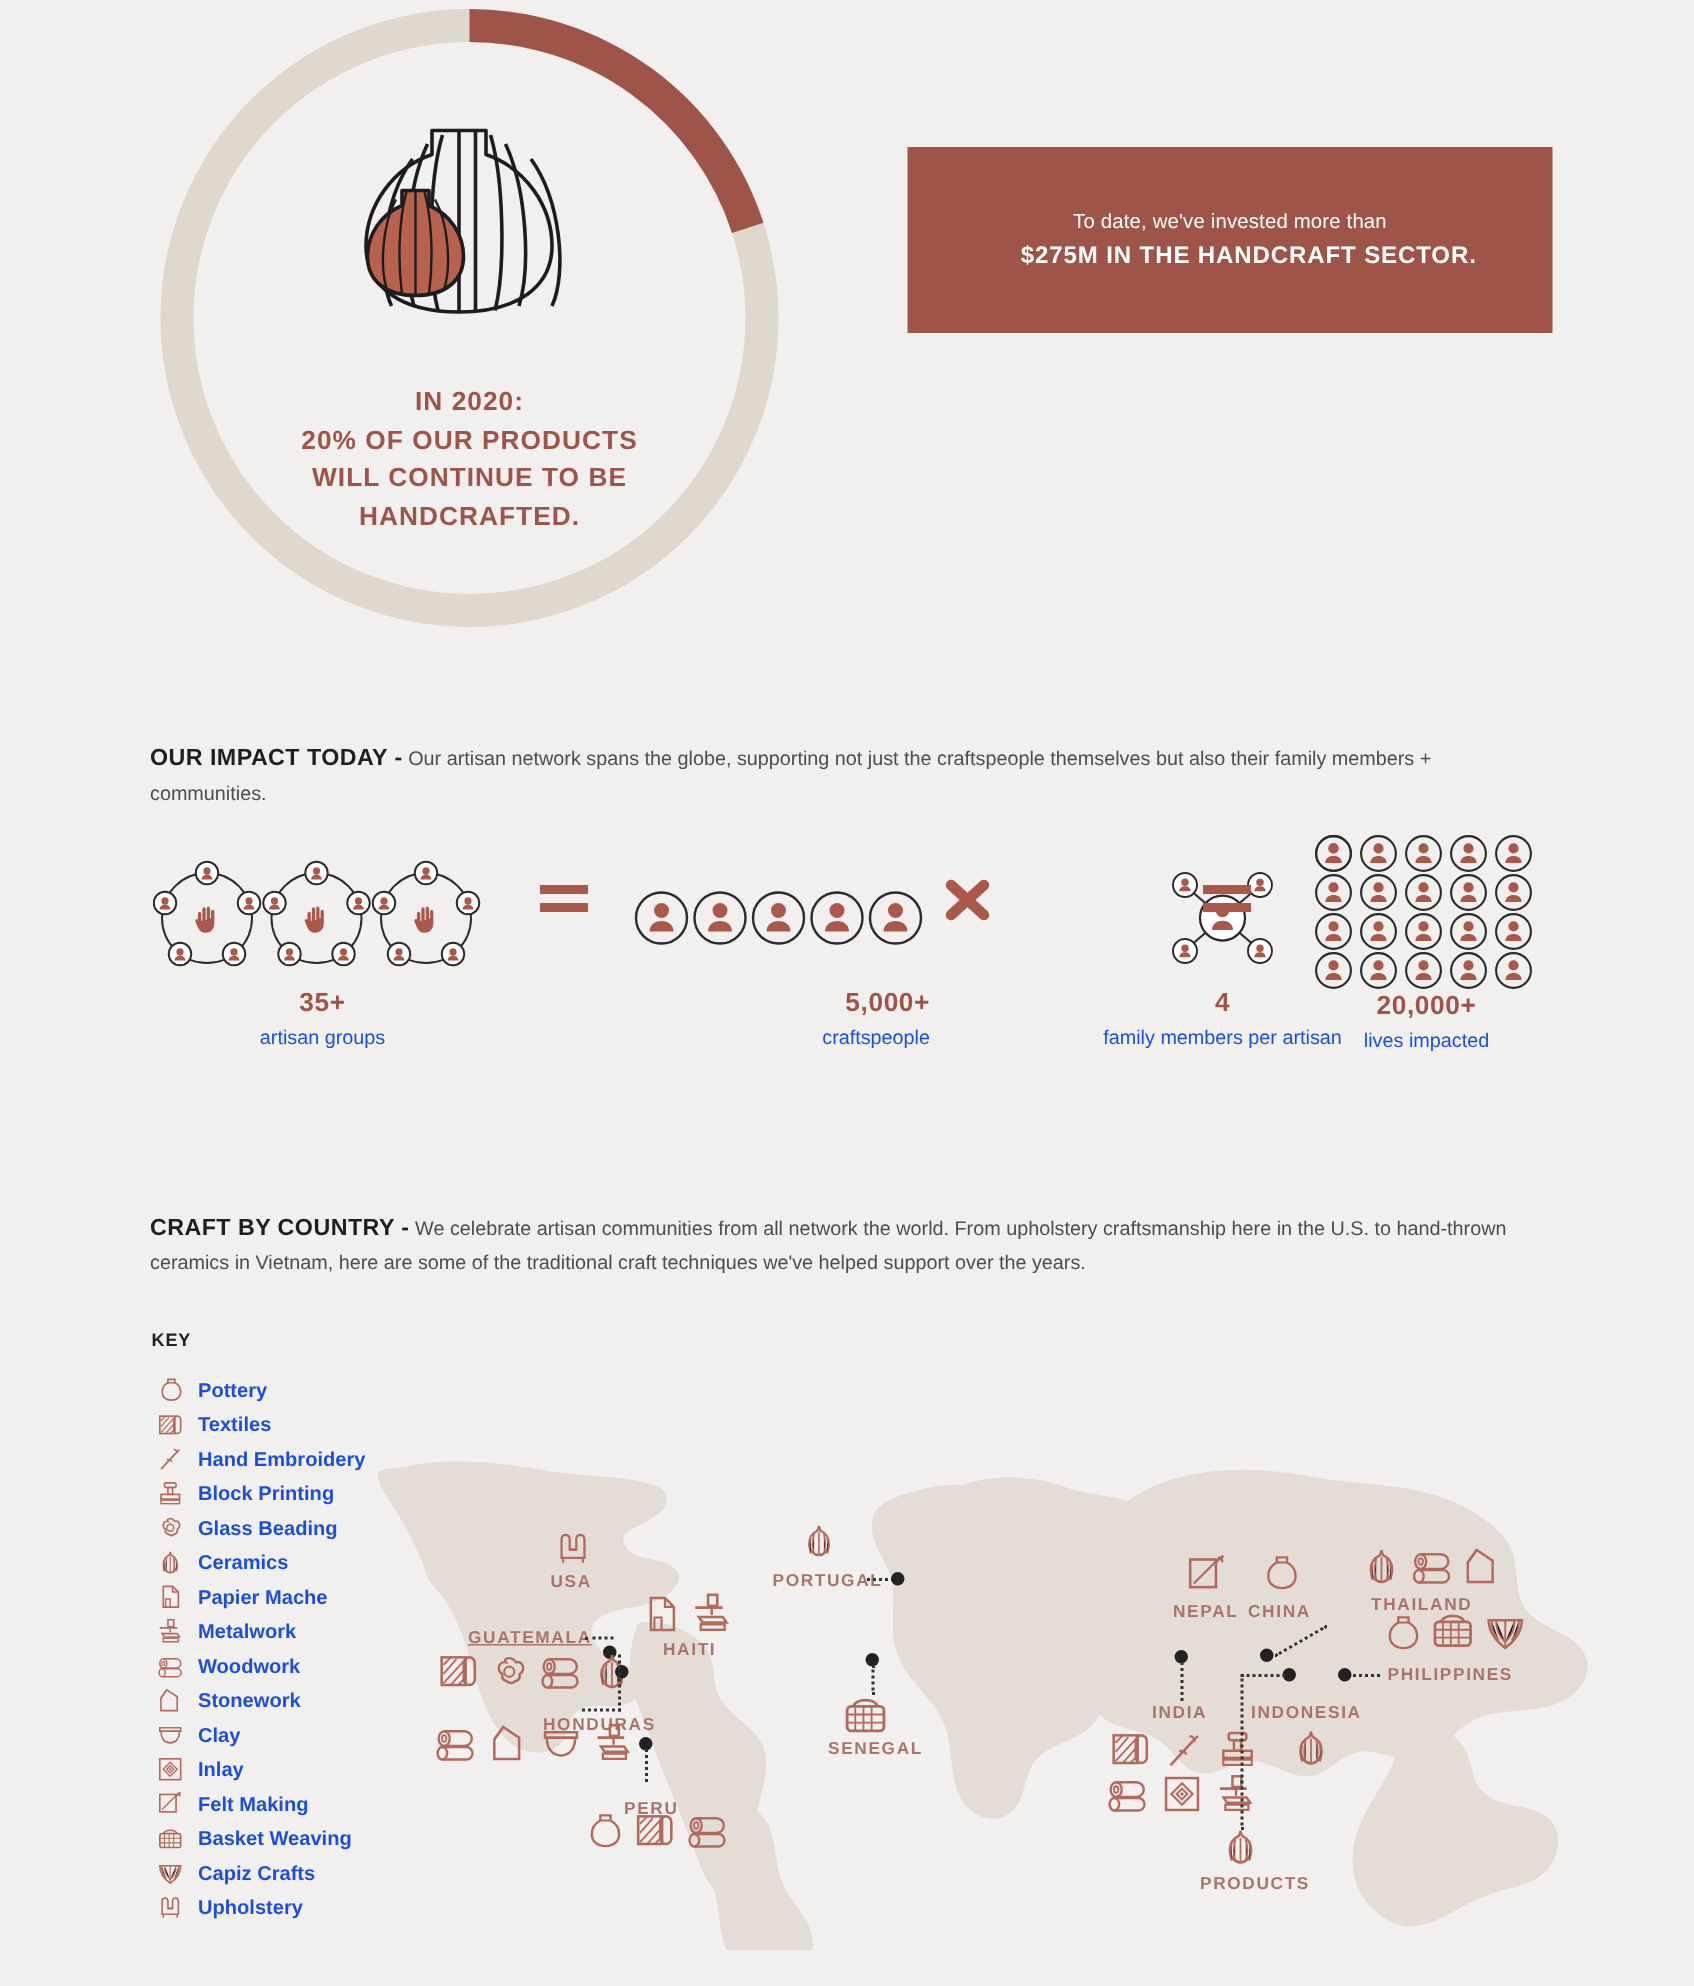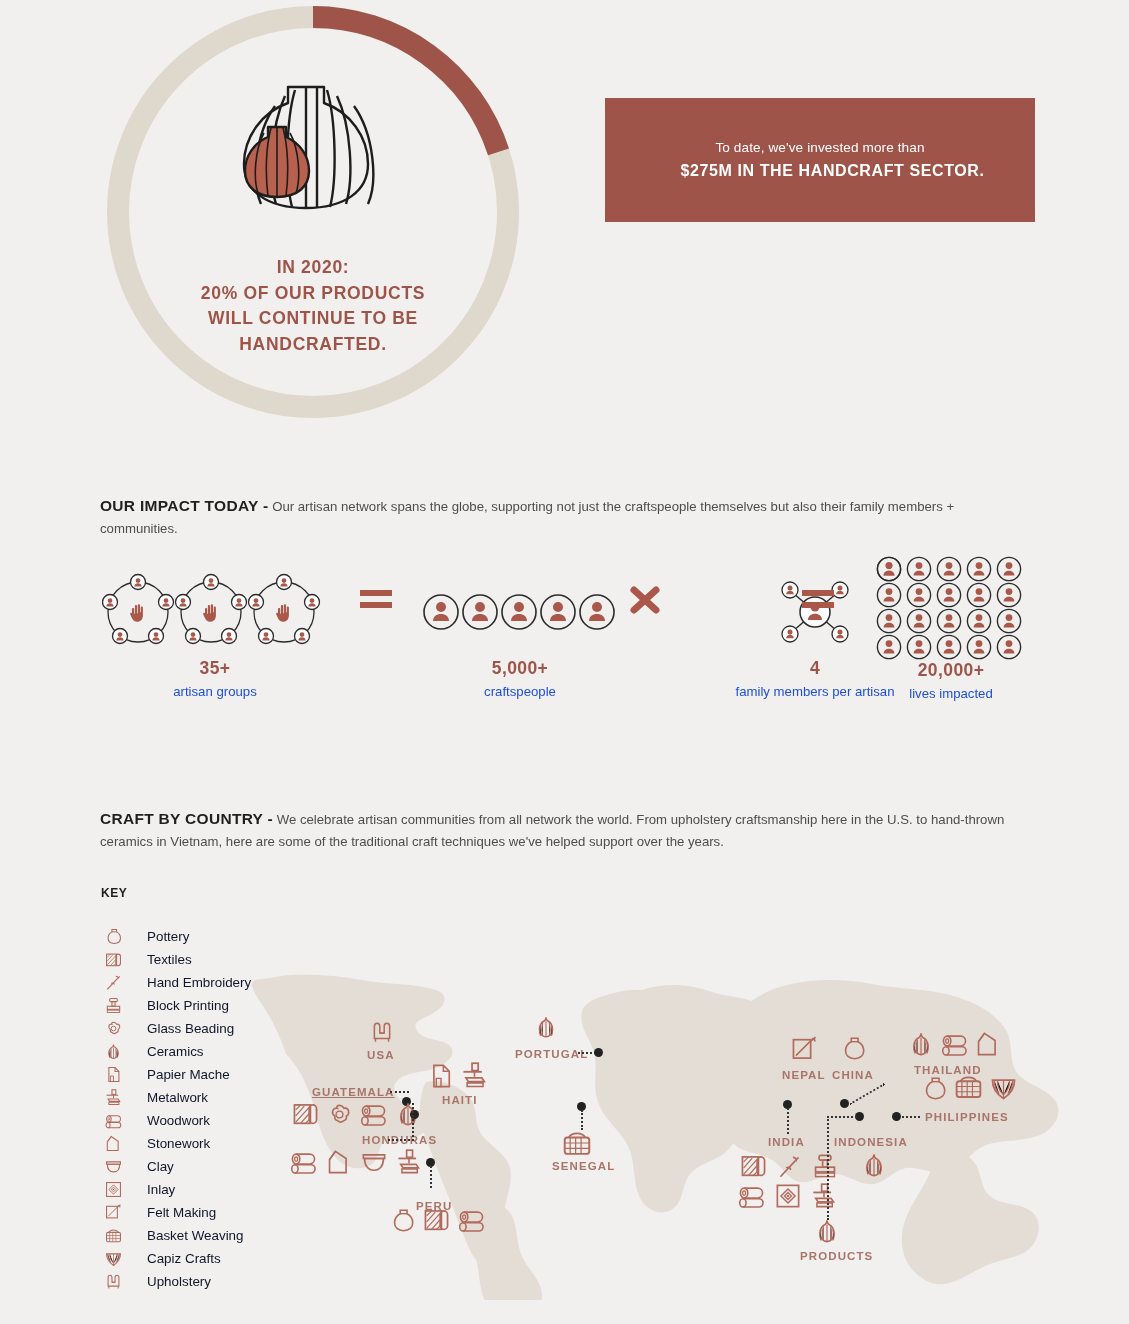--- a/index.html
+++ b/index.html
@@ -73,24 +73,24 @@
   .impact-cell { position: absolute; text-align: center; }
   .impact-figs { height: 92px; display: flex; align-items: center; justify-content: center; }
   .impact-num {
     color: #9e5449; font-weight: bold; font-size: 17.5px; letter-spacing: .4px;
   }
   .impact-lab { color: #1d4ed8; font-size: 13.2px; margin-top: 5px; }
   .op { position: absolute; top: 18px; }
 
   
   .key { position: absolute; left: 101px; top: 886px; width: 180px; z-index: 4; }
-  .key-title { font-size: 12px; font-weight: bold; letter-spacing: .6px; color: #1f1f1f; margin-bottom: 25px; }
+  .key-title { font-size: 12px; font-weight: bold; letter-spacing: .6px; color: #1f1f1f; margin-bottom: 15px; }
   .key-item { display: flex; align-items: center; height: 23px; }
   .key-ico { width: 24px; height: 20px; flex: 0 0 24px; display:flex; align-items:center; justify-content:center; }
-  .key-lab { font-size: 13.4px; color: #0f172a; margin-left: 22px; }
+  .key-lab { font-size: 13.4px; color: #1d4ed8; margin-left: 7px; font-weight: bold; }
 
   
   .map { position: absolute; left: 230px; top: 960px; width: 899px; height: 340px; }
   .map svg.worldmap { position: absolute; inset: 0; width: 899px; height: 340px; }
   .pin { position: absolute; width: 9px; height: 9px; border-radius: 50%; background: #222; }
   .mlabel {
     position: absolute; font-size: 11.5px; font-weight: bold; letter-spacing: 1.1px;
     color: #a9746a; white-space: nowrap;
   }
   .micons { position: absolute; display: flex; align-items: flex-end; gap: 6px; }
@@ -180,21 +180,21 @@
       <div class="impact-lab">artisan groups</div>
     </div>
 
     <div class="op" style="left:258px;">
       <svg width="36" height="30" viewBox="0 0 36 30">
           <rect x="2" y="6" width="32" height="6" fill="#a9584a"></rect>
           <rect x="2" y="18" width="32" height="6" fill="#a9584a"></rect>
         </svg>
     </div>
 
-    <div class="impact-cell" style="left:320px; top:0; width:200px;">
+    <div class="impact-cell" style="left:320px; top:0; width:200px;text-align:right;">
       <div class="impact-figs">
         <svg width="196" height="40" viewBox="0 0 196 40">
           <g id="pc">
             <circle cx="19" cy="20" r="17" fill="none" stroke="#2b2b2b" stroke-width="1.6"></circle>
             <circle cx="19" cy="15" r="5" fill="#a9584a"></circle>
             <path d="M11 29c0-4.4 3.6-7 8-7s8 2.6 8 7z" fill="#a9584a"></path>
           </g>
           <use href="#pc" x="39"></use>
             <use href="#pc" x="78"></use>
             <use href="#pc" x="117"></use>
@@ -553,21 +553,21 @@
         </svg>
       <svg class="ico" width="27" height="27" viewBox="0 0 22 22" style="color:#b26a5c">
           <use href="#i-wood"></use>
         </svg>
       <svg class="ico" width="26" height="26" viewBox="0 0 22 22" style="color:#b26a5c">
           <use href="#i-ceramics"></use>
         </svg>
     </div>
     <div class="pin" style="left:180px; top:150px;"></div>
 
-    <div class="mlabel" style="left:84px; top:174px;padding-left:48px;">HONDURAS</div>
+    <div class="mlabel" style="left:84px; top:184px;padding-left:48px;">HONDURAS</div>
     <div class="leader" style="left:158px; top:179px; width:26px;"></div>
     <div class="leader v" style="left:182px; top:143px; height:38px;"></div>
     <div class="micons" style="left:60px; top:188px; gap:9px;">
       <svg class="ico" width="27" height="27" viewBox="0 0 22 22" style="color:#b26a5c">
           <use href="#i-wood"></use>
         </svg>
       <svg class="ico" width="26" height="26" viewBox="0 0 22 22" style="color:#b26a5c">
           <use href="#i-stone"></use>
         </svg>
       <svg class="ico" width="26" height="26" viewBox="0 0 22 22" style="color:#b26a5c">

